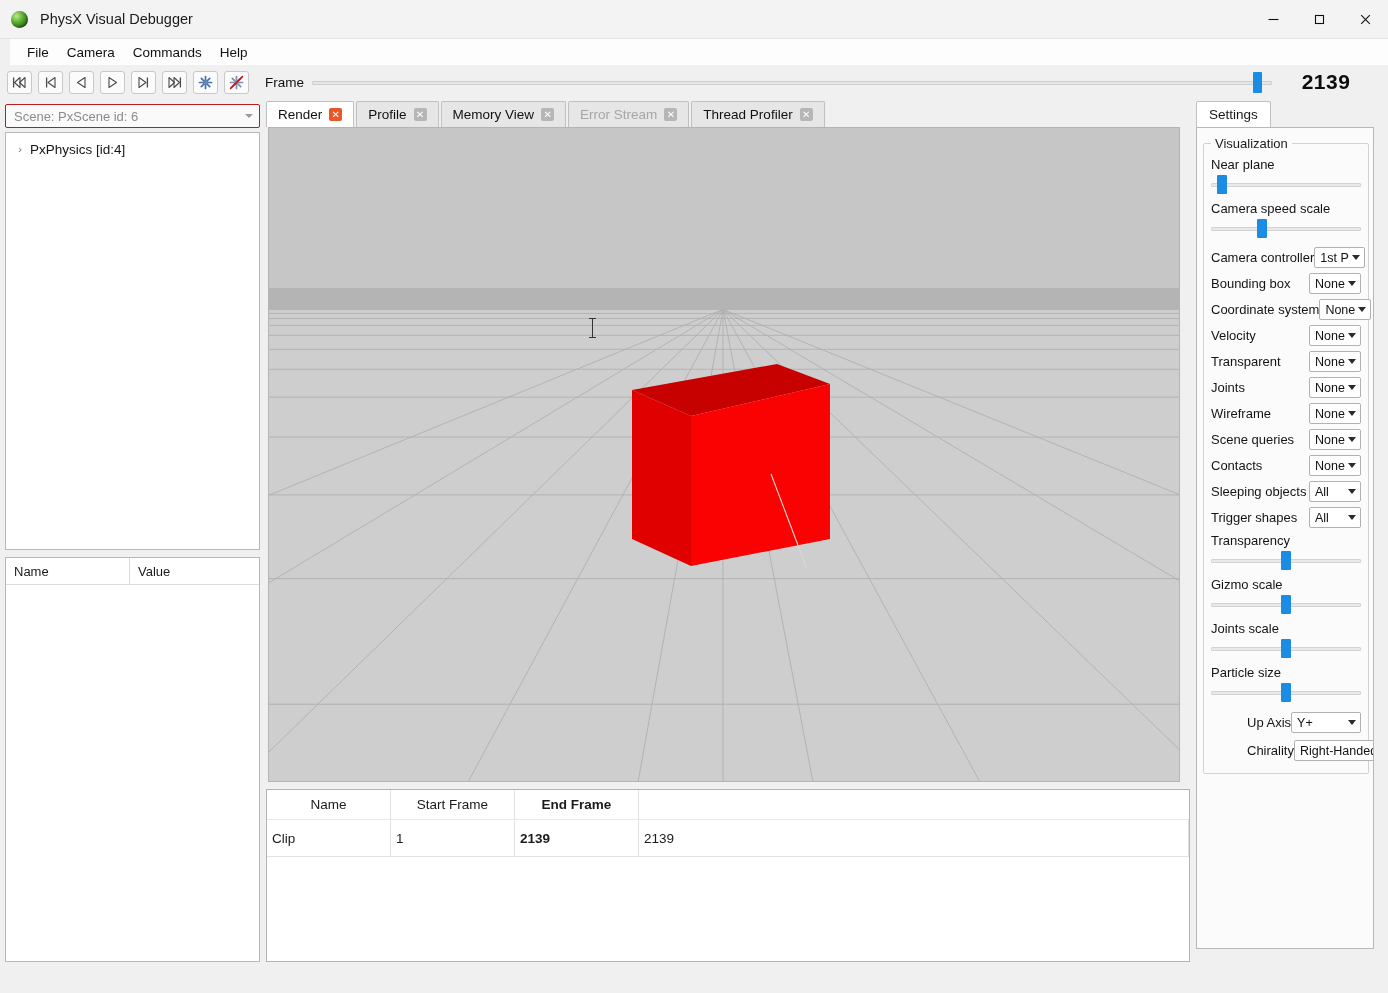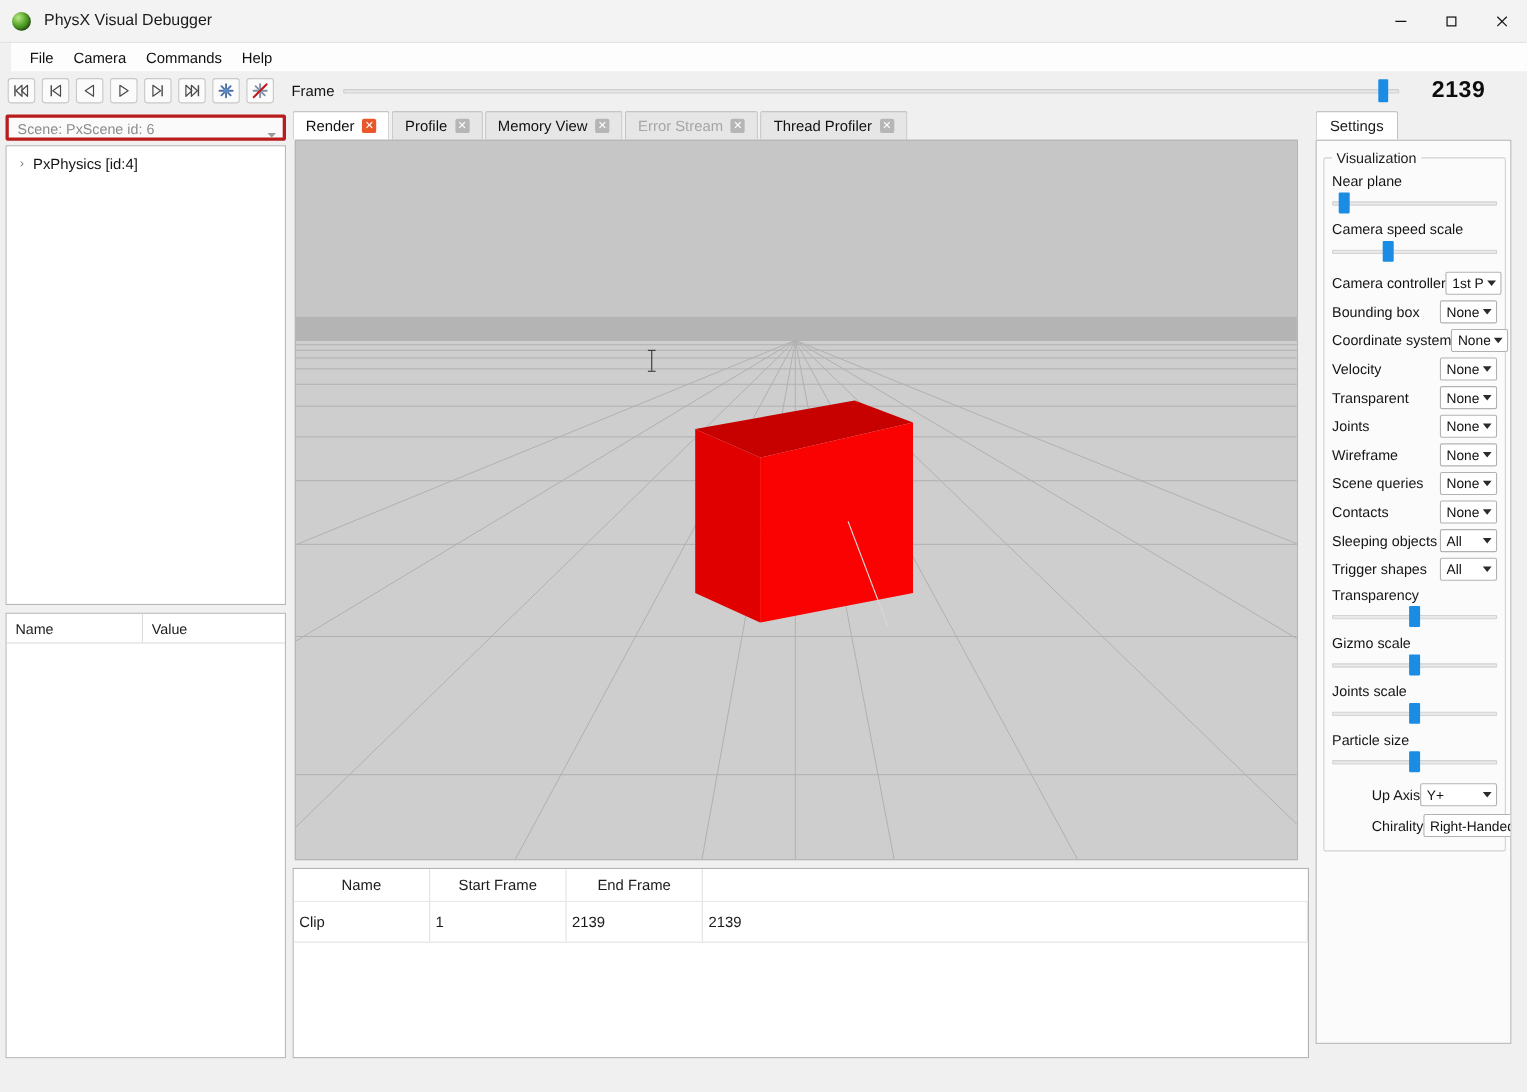--- a/index.html
+++ b/index.html
@@ -66,22 +66,22 @@
     background: #1b8ce3; border-radius: 1px;
   }
   .frame-count {
     width: 96px; text-align: center; font-size: 21px; font-weight: bold;
     color: #0d0d0d; margin-right: 14px; letter-spacing: .5px;
   }
 
   
   .scene-combo {
     position: absolute; left: 5px; top: 104px; width: 255px; height: 24px;
-    background: #fafafa; border: 3px solid #b91c1c; border-radius: 2px;
-    display: flex; align-items: flex-end; padding: 0 6px 0 8px;
+    background: #fafafa; border: 1px solid #b91c1c; border-radius: 2px;
+    display: flex; align-items: center; padding: 0 6px 0 8px;
   }
   .scene-combo-text { font-size: 13px; color: #8c8c8c; flex: 1; }
   .caret-sm {
     width: 0; height: 0; border-left: 4px solid transparent; border-right: 4px solid transparent;
     border-top: 4px solid #9a9a9a;
   }
   .tree-panel {
     position: absolute; left: 5px; top: 132px; width: 255px; height: 418px;
     background: #fff; border: 1px solid #b8b8b8;
   }
@@ -148,21 +148,21 @@
   .clip-head { display: flex; height: 29px; }
   .clip-head .ch {
     font-size: 13.5px; color: #1b1b1b; display: flex; align-items: center; justify-content: center;
     border-right: 1px solid #e2e2e2;
   }
   .clip-row { display: flex; height: 38px; border-top: 1px solid #e8e8e8; border-bottom: 1px solid #e2e2e2; }
   .clip-row .cc {
     font-size: 13.5px; color: #1b1b1b; display: flex; align-items: center; padding-left: 5px;
     border-right: 1px solid #e2e2e2;
   }
-  .w-name { width: 124px; } .w-start { width: 124px; } .w-end { width: 124px; } .w-count { flex: 1; }
+  .w-name { width: 124px; } .w-start { width: 124px; } .w-end { width: 124px; font-weight: bold; } .w-count { flex: 1; }
 
   
   .settings-tabbar { position: absolute; left: 1196px; top: 101px; width: 188px; height: 26px; display: flex; }
   .settings-tab {
     height: 26px; padding: 0 12px; display: flex; align-items: center; font-size: 13.5px;
     background: #fff; border: 1px solid #c0c0c0; border-bottom: none; border-radius: 2px 2px 0 0;
   }
   .settings-panel {
     position: absolute; left: 1196px; top: 127px; width: 178px; height: 822px;
     background: #fbfbfb; border: 1px solid #b8b8b8; overflow: hidden;

